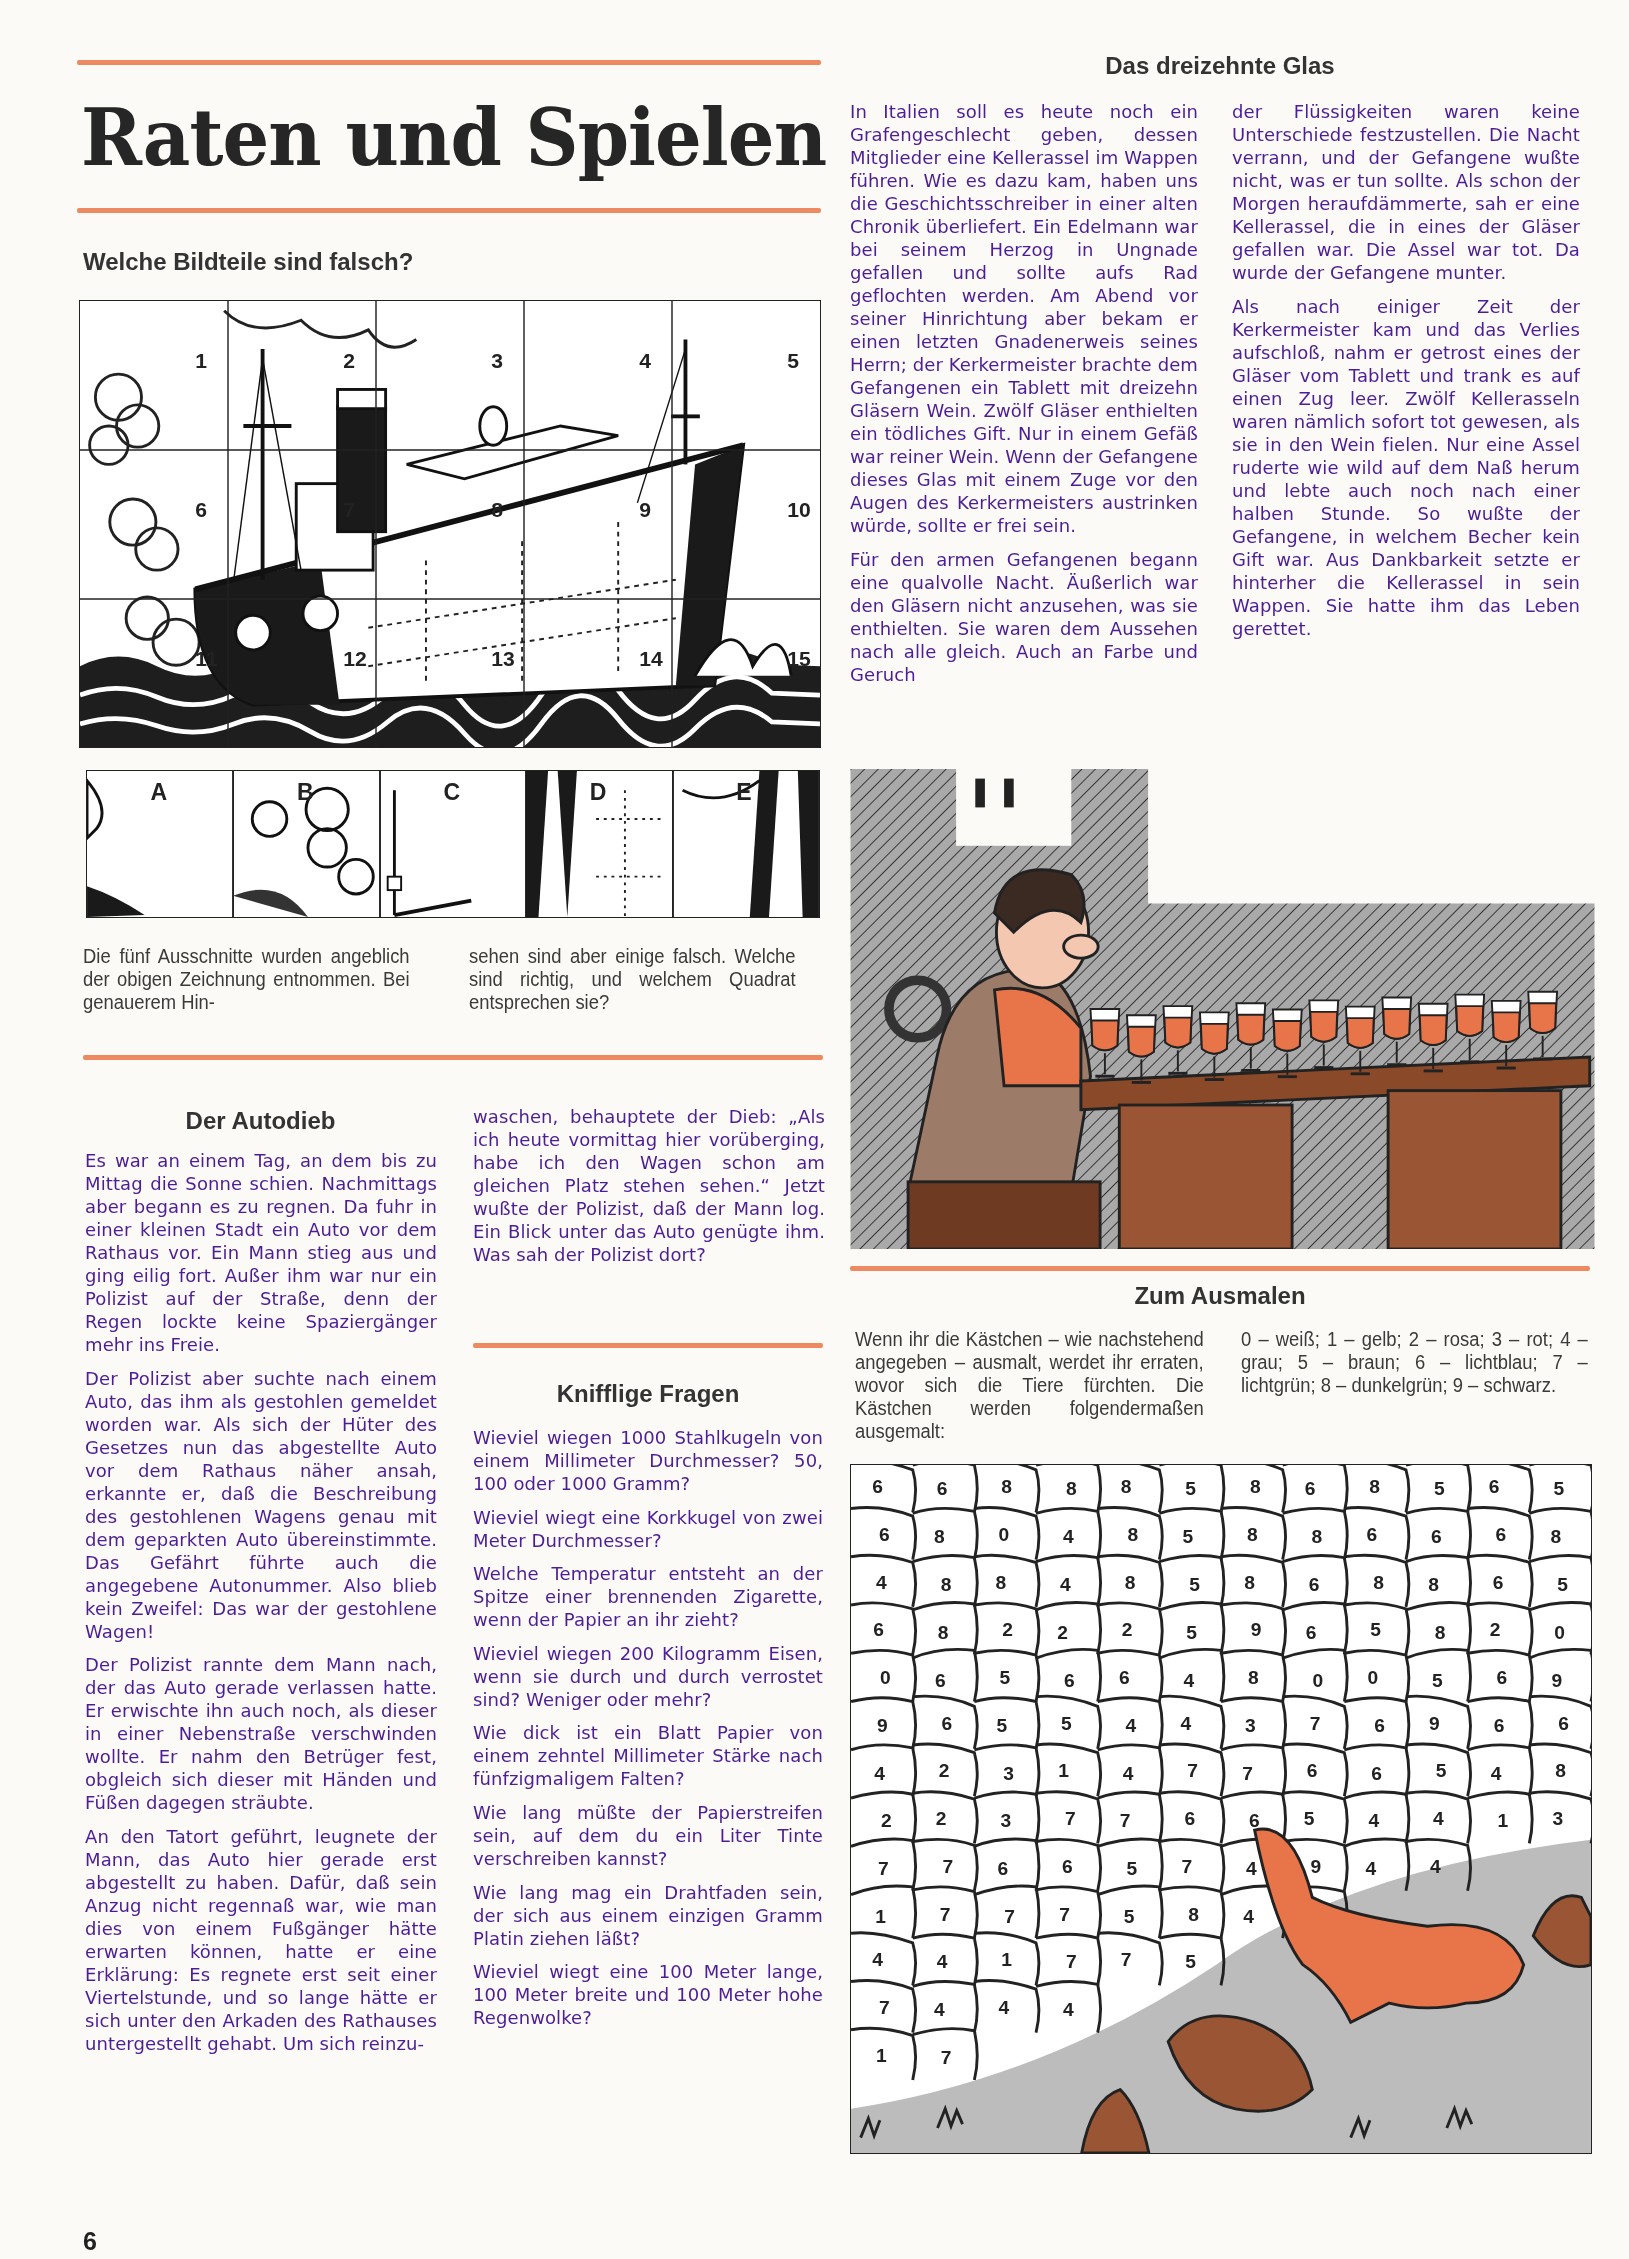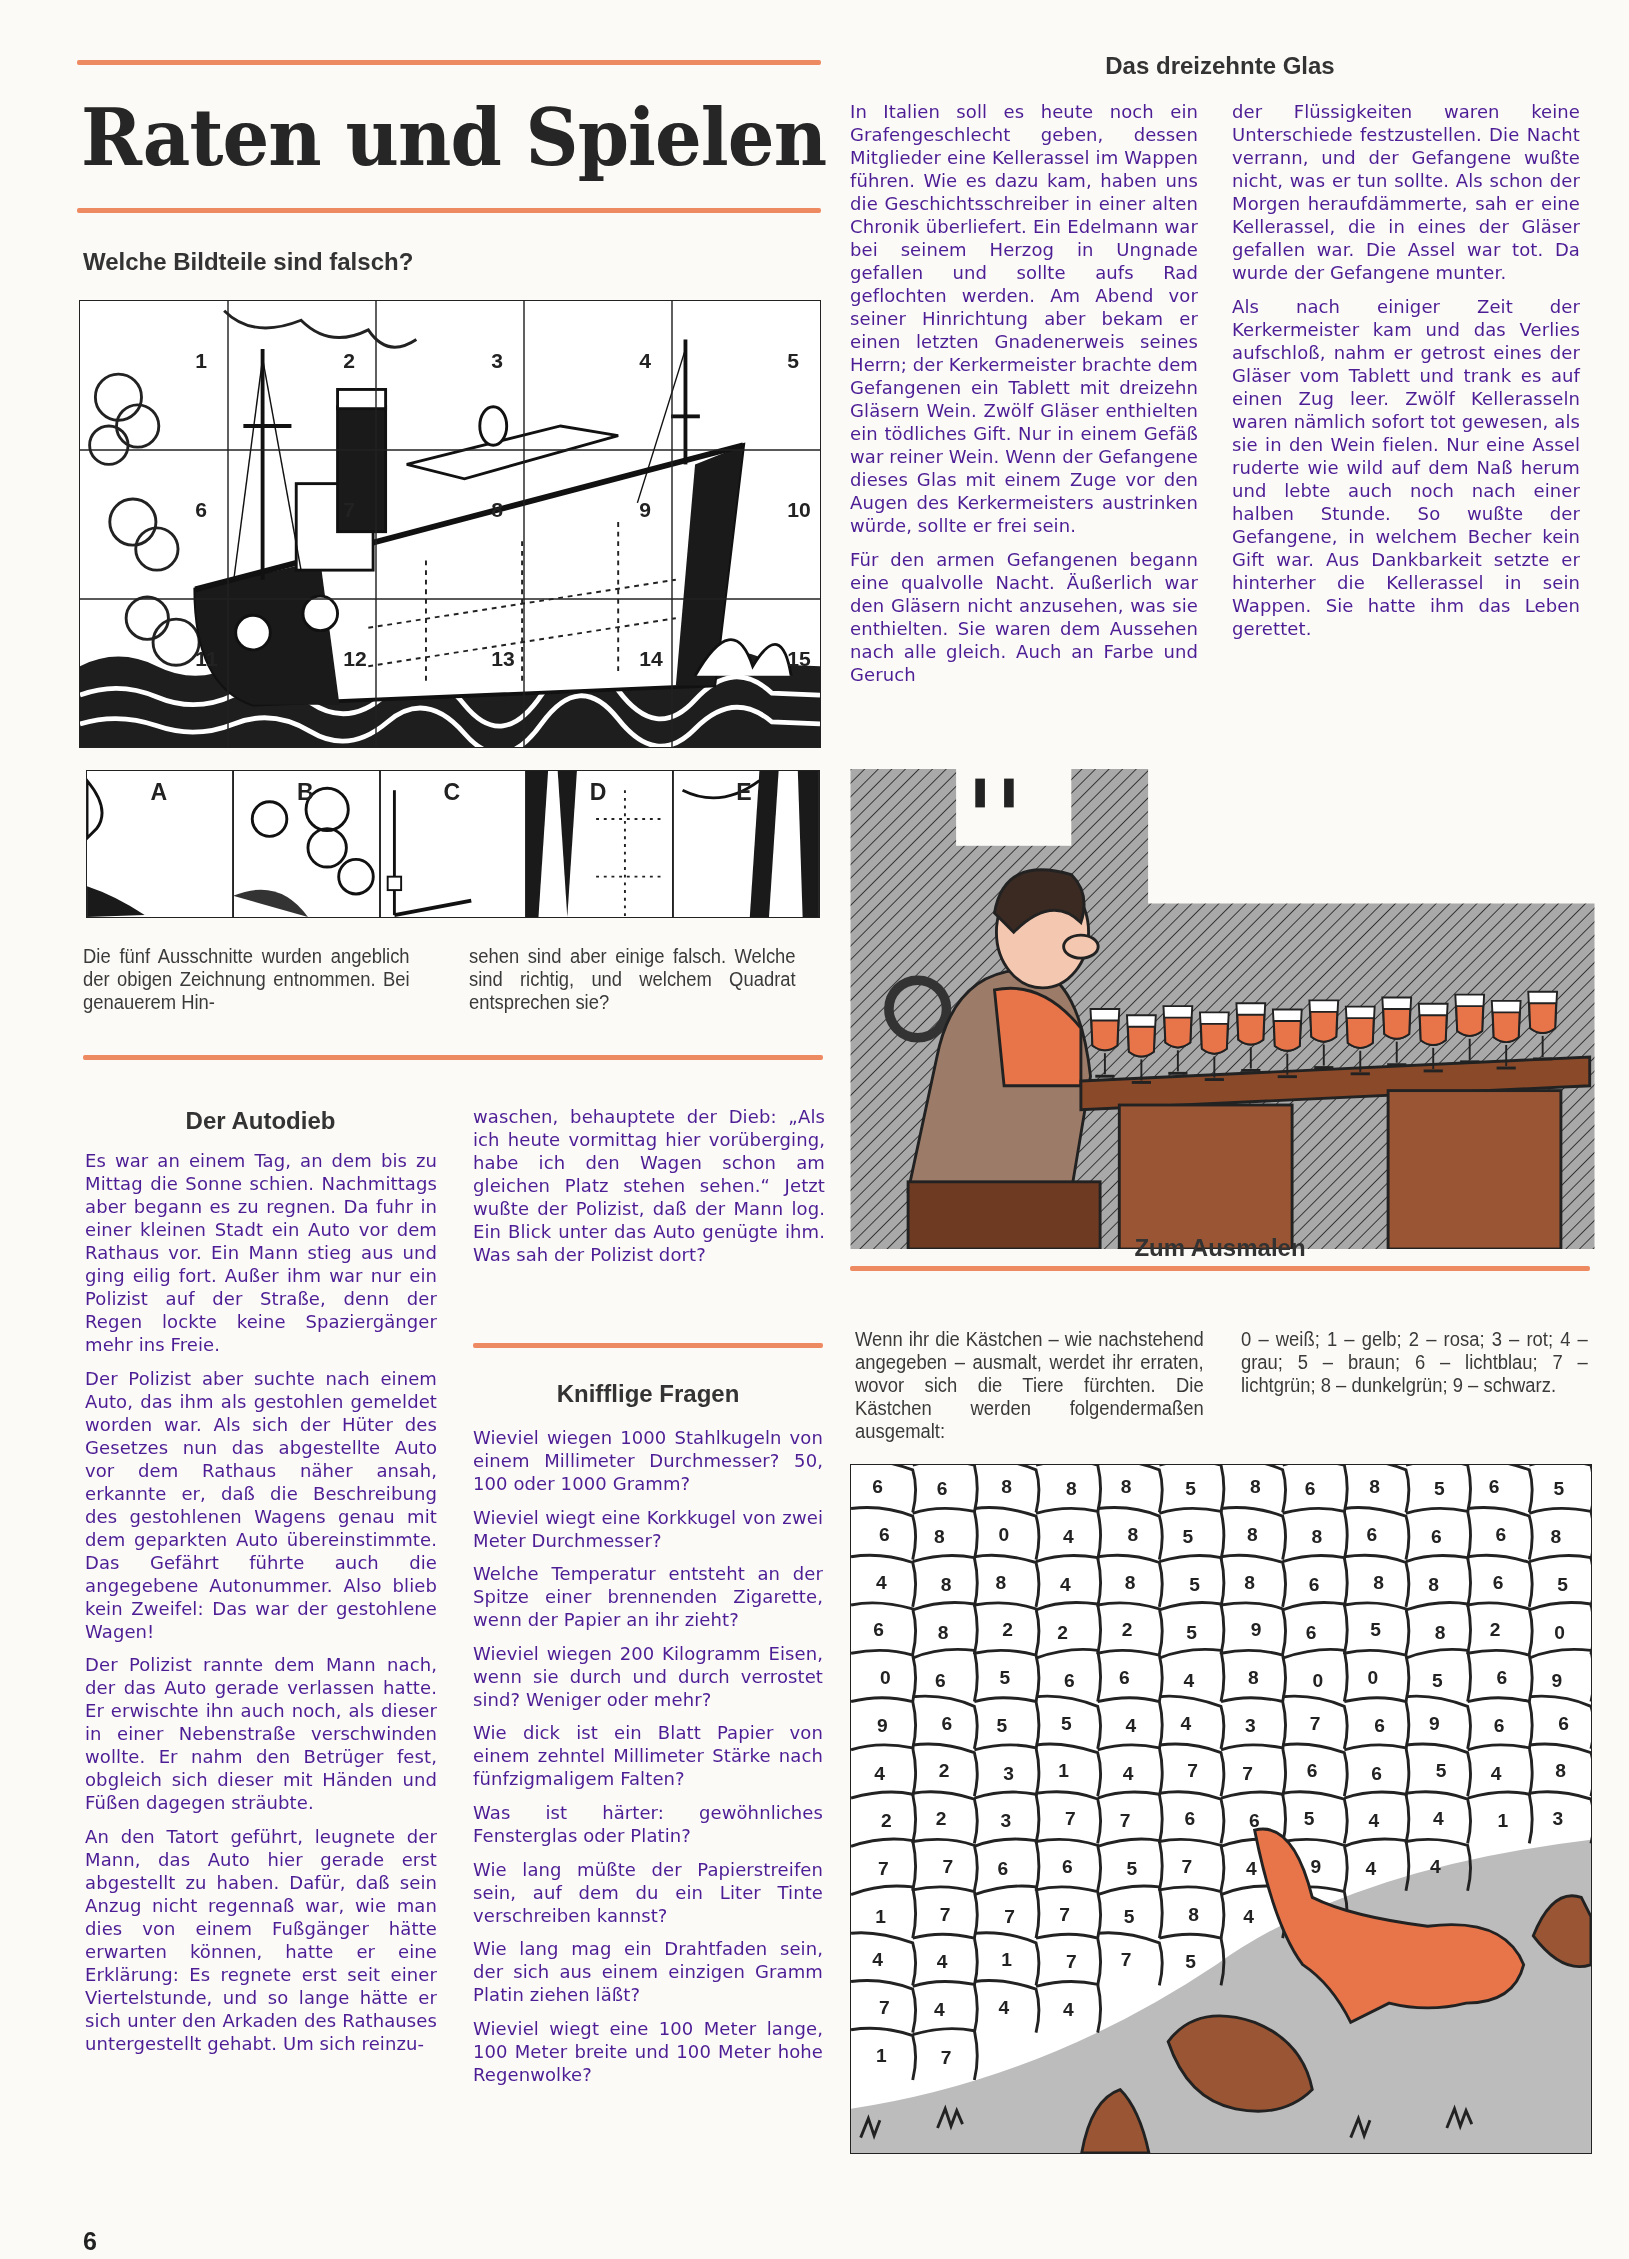--- a/index.html
+++ b/index.html
@@ -176,21 +176,20 @@
 
 <div class="rule" style="left:473px; top:1343px; width:350px;"></div>
 
 <div class="abs h2 center" style="left:473px; top:1380px; width:350px;">Knifflige Fragen</div>
 <div class="abs body" id="fragen-list" style="left:473px; top:1426px; width:350px;">
     <p>Wieviel wiegen 1000 Stahlkugeln von einem Millimeter Durchmesser? 50, 100 oder 1000 Gramm?</p>
     <p>Wieviel wiegt eine Korkkugel von zwei Meter Durchmesser?</p>
     <p>Welche Temperatur entsteht an der Spitze einer brennenden Zigarette, wenn der Papier an ihr zieht?</p>
     <p>Wieviel wiegen 200 Kilogramm Eisen, wenn sie durch und durch verrostet sind? Weniger oder mehr?</p>
     <p>Wie dick ist ein Blatt Papier von einem zehntel Millimeter Stärke nach fünfzigmaligem Falten?</p>
-    <p>Was ist härter: gewöhnliches Fensterglas oder Platin?</p>
     <p>Wie lang müßte der Papierstreifen sein, auf dem du ein Liter Tinte verschreiben kannst?</p>
     <p>Wie lang mag ein Drahtfaden sein, der sich aus einem einzigen Gramm Platin ziehen läßt?</p>
     <p>Wieviel wiegt eine 100 Meter lange, 100 Meter breite und 100 Meter hohe Regenwolke?</p>
   </div>
 
 <div class="abs h2 center" style="left:850px; top:52px; width:740px;">Das dreizehnte Glas</div>
 <div class="abs body" style="left:850px; top:100px; width:348px;">
   <p>In Italien soll es heute noch ein Grafengeschlecht geben, dessen Mitglieder eine Kellerassel im Wappen führen. Wie es dazu kam, haben uns die Geschichtsschreiber in einer alten Chronik überliefert. Ein Edelmann war bei seinem Herzog in Ungnade gefallen und sollte aufs Rad geflochten werden. Am Abend vor seiner Hinrichtung aber bekam er einen letzten Gnadenerweis seines Herrn; der Kerkermeister brachte dem Gefangenen ein Tablett mit dreizehn Gläsern Wein. Zwölf Gläser enthielten ein tödliches Gift. Nur in einem Gefäß war reiner Wein. Wenn der Gefangene dieses Glas mit einem Zuge vor den Augen des Kerkermeisters austrinken würde, sollte er frei sein.</p>
   <p>Für den armen Gefangenen begann eine qualvolle Nacht. Äußerlich war den Gläsern nicht anzusehen, was sie enthielten. Sie waren dem Aussehen nach alle gleich. Auch an Farbe und Geruch</p>
 </div>
@@ -304,21 +303,21 @@
           <path d="M707 244 L735 244 L734 270 Q721 280 708 270 Z" fill="#e8754a"></path>
           <line x1="721" y1="278" x2="721" y2="300"></line>
           <path d="M711 302 L731 302" stroke-width="3"></path>
         </g>
       </g>
   </svg>
 </div>
 
 <div class="rule" style="left:850px; top:1266px; width:740px;"></div>
 
-<div class="abs h2 center" style="left:850px; top:1234px; width:740px;">Zum Ausmalen</div>
+<div class="abs h2 center" style="left:850px; top:1282px; width:740px;">Zum Ausmalen</div>
 <div class="abs cond" style="left:855px; top:1328px; width:379px; transform:scaleX(0.92);">Wenn ihr die Kästchen – wie nachstehend angegeben – ausmalt, werdet ihr erraten, wovor sich die Tiere fürchten. Die Kästchen werden folgendermaßen ausgemalt:</div>
 <div class="abs cond" style="left:1241px; top:1328px; width:377px; transform:scaleX(0.92);">0 – weiß; 1 – gelb; 2 – rosa; 3 – rot; 4 – grau; 5 – braun; 6 – lichtblau; 7 – lichtgrün; 8 – dunkelgrün; 9 – schwarz.</div>
 
 <div class="pic" style="left:850px; top:1464px; width:740px; height:688px; border:1.9px solid #222; background:#fff;">
   <svg id="color-svg" width="740" height="688" viewBox="0 0 770 716">
 
     <path d="M0 670 Q200 640 380 520 Q520 420 770 390 L770 716 L0 716 Z" fill="#bcbcbc"></path>
 
     <g id="cells" fill="none" stroke="#222" stroke-width="3">
         <path d="M0 -5 Q27.083333333333336 -8 64.16666666666667 5 Q70.16666666666667 24.615384615384617 64.16666666666667 49.23076923076923"></path>

